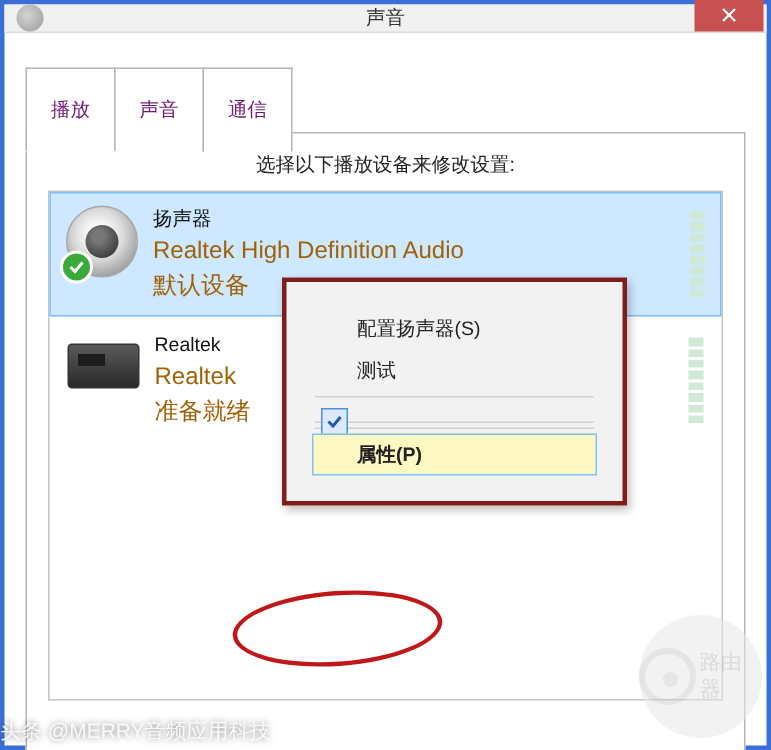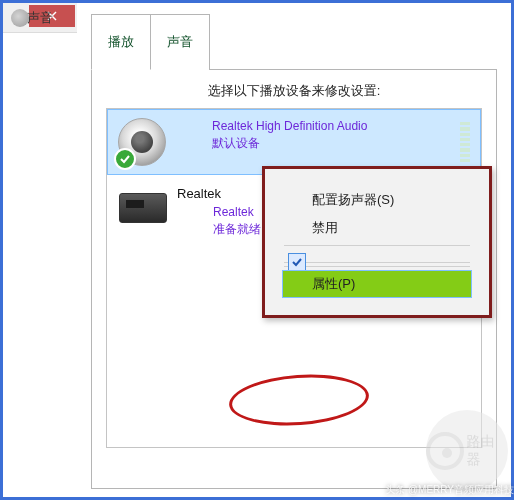--- a/index.html
+++ b/index.html
@@ -10,21 +10,21 @@
     font-family: "Microsoft YaHei", "Segoe UI", sans-serif;
     font-size: 13px;
     background: #fff;
     position: relative;
     overflow: hidden;
   }
   .window {
     border: 3px solid #3c6fd6;
     height: 500px;
     display: flex;
-    flex-direction: row;
+    flex-direction: column;
     background: #fff;
   }
   .titlebar {
     height: 30px;
     background: #f0f0f0;
     border-bottom: 1px solid #dcdcdc;
     display: flex;
     align-items: center;
     position: relative;
   }
@@ -57,23 +57,23 @@
     padding: 10px 14px;
     position: relative;
   }
   .tabstrip { display: flex; }
   .tab {
     padding: 18px 16px;
     background: #fff;
     border: 1px solid #b5b5b5;
     border-bottom: none;
     margin-right: -1px;
-    color: #14532d;
-    position: relative;
-    top: 1px;
+    color: #701a75;
+    position: relative;
+    top: 13px;
   }
   .tab.active {
     border-bottom: 1px solid #fff;
     z-index: 2;
     font-weight: 500;
   }
   .tabpanel {
     border: 1px solid #b5b5b5;
     padding: 12px 14px 14px 14px;
     min-height: 420px;
@@ -136,21 +136,21 @@
     position: relative;
   }
   .spdif-icon::before {
     content:"";
     position:absolute;
     left:6px; top:6px; width:18px; height:8px;
     background:#1c1c1c;
   }
   .dev-text { flex: 1; line-height: 1.45; }
   .dev-name { color: #111; }
-  .dev-sub { color: #6d28d9; font-size: 12px; margin-left: 36px; }
+  .dev-sub { color: #a16207; font-size: 16px; }
   .level-meter {
     width: 10px;
     align-self: stretch;
     margin-left: 6px;
     display: flex; flex-direction: column; gap: 2px;
     padding: 4px 0;
   }
   .level-meter span {
     flex: 1;
     background: #cfe9d6;
@@ -179,23 +179,24 @@
   }
   .cm-item .chk {
     position: absolute;
     left: 6px; top: 4px;
     width: 18px; height: 18px;
     border: 1px solid #4a8fe0;
     background: #dceaff;
     display: flex; align-items: center; justify-content: center;
   }
   .cm-item.highlight {
-    background: #84cc16;
+    background: #fef9c3;
     border: 1px solid #7fbfff;
     padding: 4px 7px 4px 29px;
+    font-weight: bold;
   }
 
   .red-ellipse {
     position: absolute;
     border: 3px solid #c01818;
     border-radius: 50%;
     width: 140px; height: 50px;
     left: 122px; top: 266px;
     transform: rotate(-4deg);
     pointer-events: none;
@@ -218,24 +219,24 @@
     border-radius: 50%;
     border: 4px solid #d0d0d0;
     position: relative;
   }
   .watermark-router .circ::after{
     content:""; position:absolute; top:12px; left:12px;
     width:10px;height:10px;border-radius:50%;background:#d0d0d0;
   }
   .watermark-text {
     position: absolute;
-    left: 0; right: 0; text-align: right;
+    left: 0; right: 0; text-align: left;
     bottom: 3px;
     color: rgba(255,255,255,0.85);
-    font-size: 10px;
+    font-size: 14px;
     text-shadow: 0 0 4px rgba(0,0,0,0.5);
     pointer-events: none;
   }
 </style>
 </head>
 <body>
 
 <div class="window">
 
   <div class="titlebar">
@@ -247,37 +248,39 @@
         <line x1="9" y1="1" x2="1" y2="9" stroke="#fff" stroke-width="1.5"></line>
       </svg>
     </div>
   </div>
 
   <div class="client">
 
     <div class="tabstrip">
       <div class="tab active">播放</div>
       <div class="tab">声音</div>
+      <div class="tab">通信</div>
     </div>
 
     <div class="tabpanel">
       <div class="instr">选择以下播放设备来修改设置:</div>
 
       <div class="device-list">
 
         <div class="device selected">
           <div class="dev-icon">
             <div class="speaker-icon"></div>
             <div class="check-badge">
               <svg viewBox="0 0 12 12">
                   <polyline points="2,6 5,9 10,3" fill="none" stroke="#fff" stroke-width="2"></polyline>
                 </svg>
             </div>
           </div>
           <div class="dev-text">
+            <div class="dev-name">扬声器</div>
             <div class="dev-sub">Realtek High Definition Audio</div>
             <div class="dev-sub">默认设备</div>
           </div>
           <div class="level-meter">
             <span></span>
               <span></span>
               <span></span>
               <span></span>
               <span></span>
               <span></span>
@@ -302,21 +305,21 @@
               <span></span>
               <span></span>
               <span></span>
               <span></span>
               <span></span>
           </div>
         </div>
 
         <div class="context-menu">
           <div class="cm-item">配置扬声器(S)</div>
-          <div class="cm-item">禁用</div>
+          <div class="cm-item">测试</div>
           <div class="cm-sep"></div>
           <div class="cm-item">
             <span class="chk">
               <svg viewBox="0 0 12 12" width="12" height="12">
                   <polyline points="2,6 5,9 10,3" fill="none" stroke="#2159b5" stroke-width="2"></polyline>
                 </svg>
             </span>
           </div>
           <div class="cm-sep"></div>
           <div class="cm-sep"></div>

